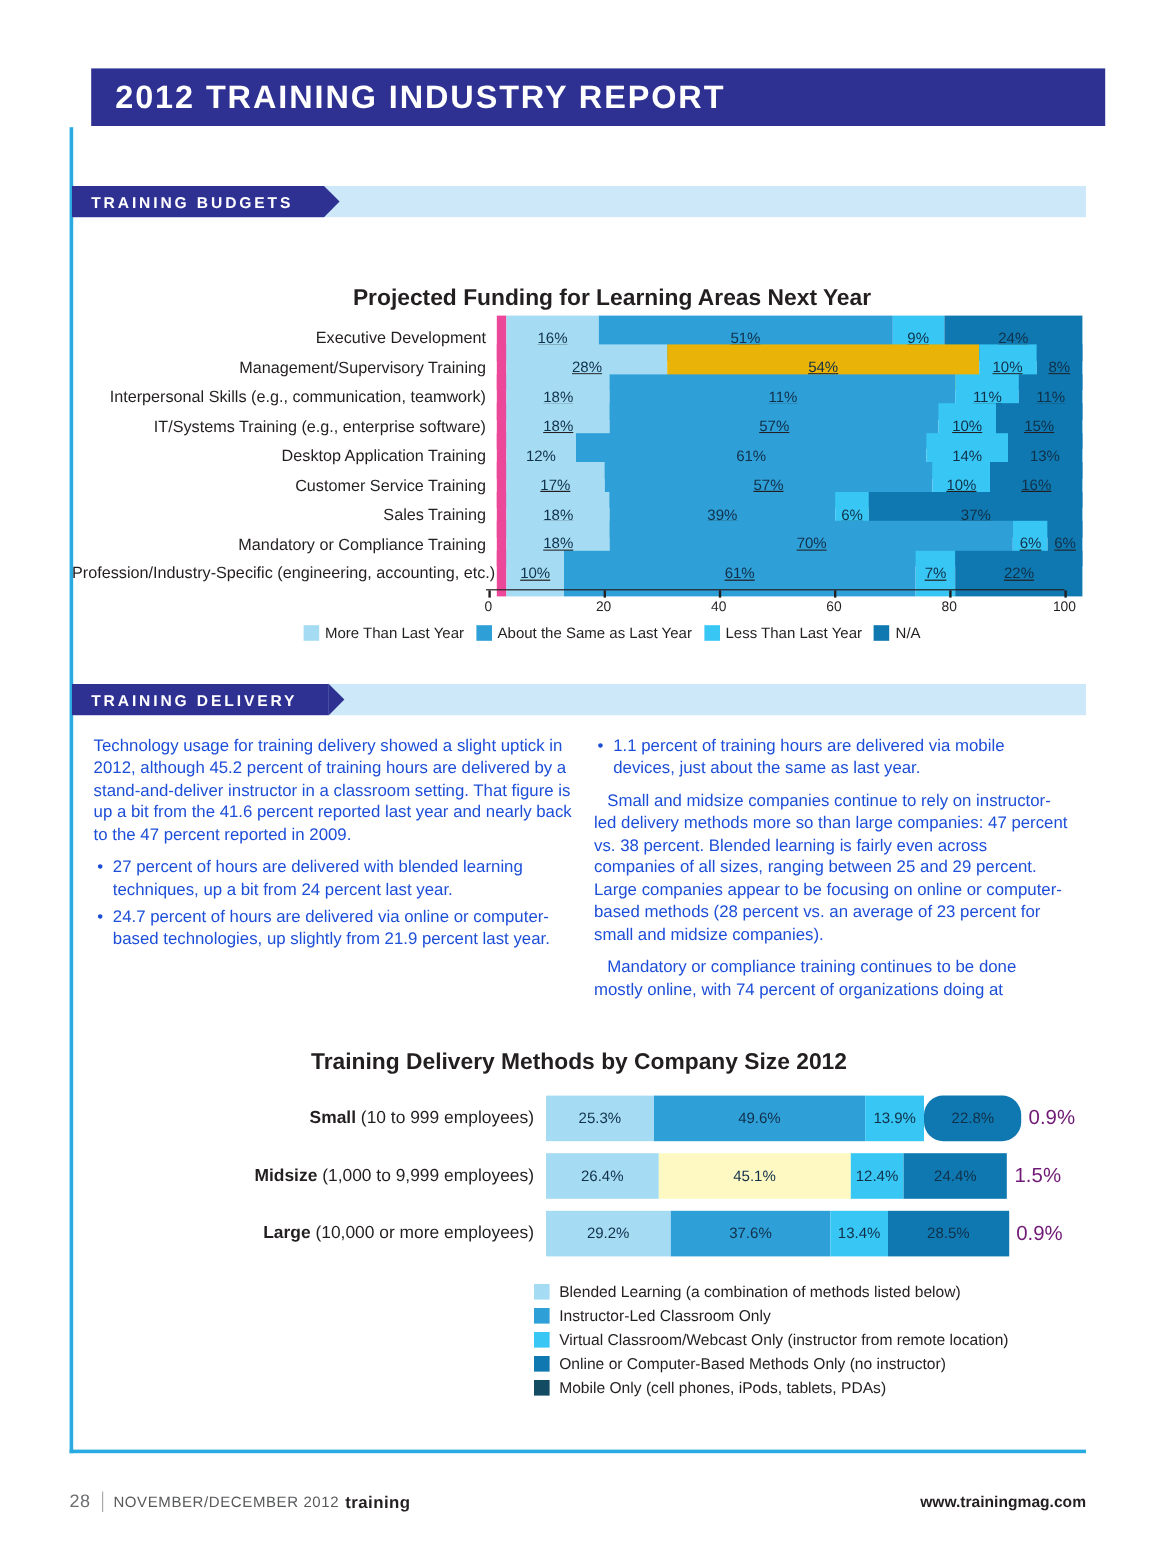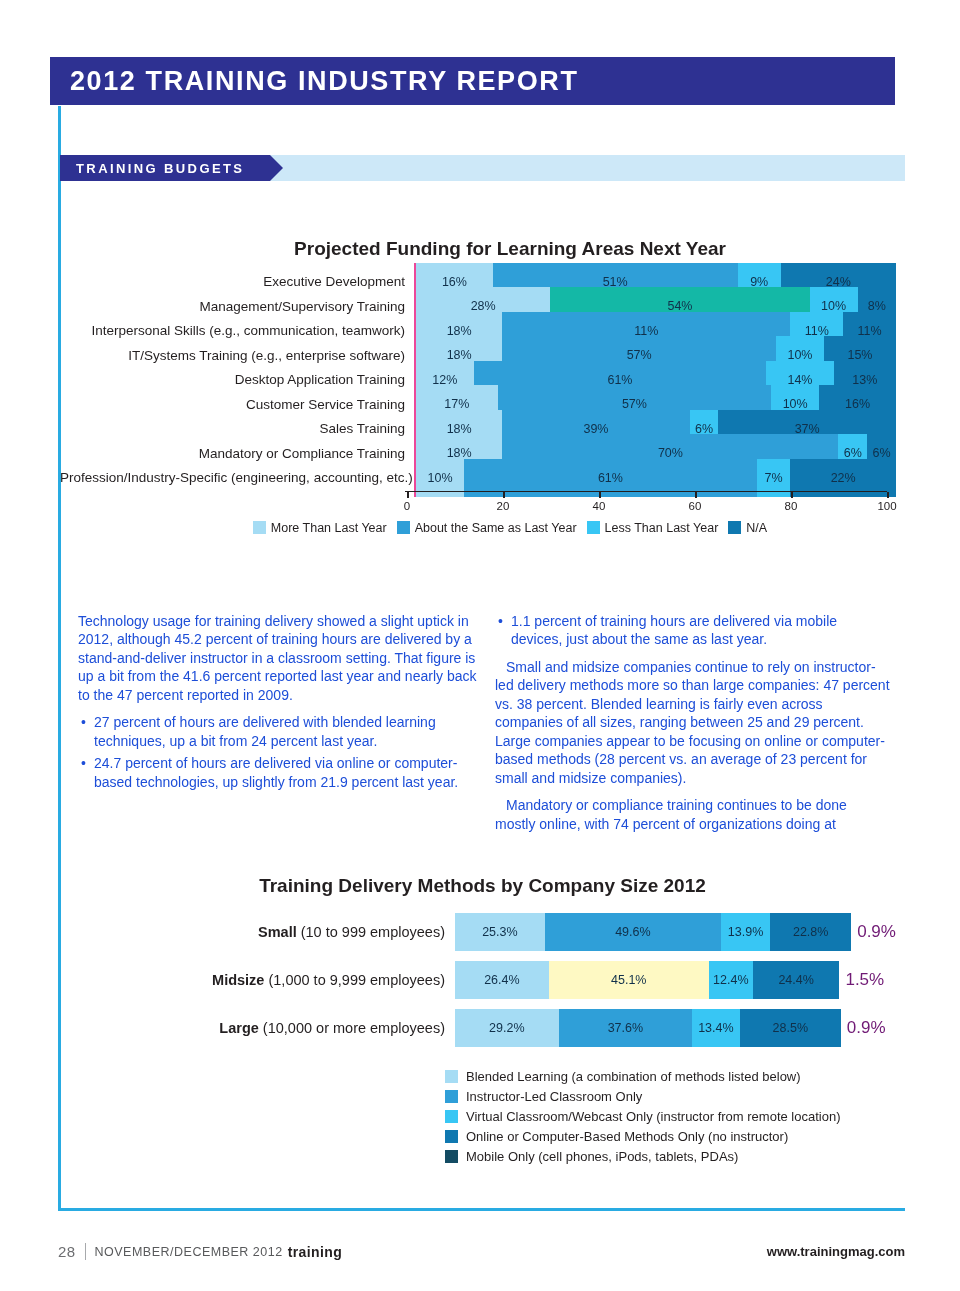--- a/index.html
+++ b/index.html
@@ -9,21 +9,21 @@
     color:#231f20;overflow:hidden;position:relative;
   }
   .page{position:absolute;inset:0;}
 
   
   .frame-v{position:absolute;left:58px;top:106px;width:3px;height:1105px;background:#29abe2;}
   .frame-h{position:absolute;left:58px;top:1208px;width:847px;height:3px;background:#29abe2;}
 
   
   .masthead{
-    position:absolute;left:50px;top:57px;width:845px;height:48px;
+    position:absolute;left:76px;top:57px;width:845px;height:48px;
     background:#2e3192;display:flex;align-items:center;
   }
   .masthead-title{
     color:#ffffff;font-size:27px;font-weight:bold;letter-spacing:1.6px;
     padding-left:20px;white-space:nowrap;
   }
 
   
   .band{position:absolute;height:26px;}
   .band-bg{position:absolute;left:0;top:0;height:26px;background:#cde8f8;}
@@ -48,21 +48,21 @@
   .chart1-title{
     text-align:center;font-size:19px;font-weight:bold;color:#231f20;
     margin-left:55px;margin-bottom:10px;
   }
   .c1-rows{position:relative;}
   .c1-row{display:flex;align-items:center;height:23px;margin-bottom:1.5px;}
   .c1-label{
     width:345px;text-align:right;padding-right:9px;font-size:13.5px;color:#231f20;
     white-space:nowrap;font-stretch:condensed;
   }
-  .c1-bar{position:relative;width:480px;height:38px;display:flex;border-left:2px solid #ec4899;}
+  .c1-bar{position:relative;width:480px;height:38px;display:flex;border-left:8px solid #ec4899;text-decoration:underline;}
   .seg{height:100%;display:flex;align-items:center;justify-content:center;
        font-size:12.5px;color:#10304a;white-space:nowrap;overflow:hidden;}
   .c1-axis{position:relative;margin-left:345px;width:482px;height:8px;
     border-top:1.5px solid #231f20;}
   .c1-axis .tick{position:absolute;top:0;width:1.5px;height:6px;background:#231f20;}
   .c1-ticklabels{position:relative;margin-left:345px;width:482px;height:16px;}
   .c1-ticklabels span{position:absolute;top:0;font-size:11.5px;color:#231f20;transform:translateX(-50%);}
   .c1-legend{display:flex;justify-content:center;align-items:center;margin-top:5px;margin-left:55px;}
   .lg-item{display:flex;align-items:center;margin:0 5px;font-size:12.5px;color:#231f20;white-space:nowrap;}
   .lg-sw{width:13px;height:13px;margin-right:5px;display:inline-block;}
@@ -127,21 +127,21 @@
             <div class="seg" style="width: 76.8px; background: rgb(165, 220, 244);">16%</div>
             <div class="seg" style="width: 244.8px; background: rgb(47, 159, 216);">51%</div>
             <div class="seg" style="width: 43.2px; background: rgb(56, 198, 244);">9%</div>
             <div class="seg" style="width: 115.2px; background: rgb(15, 120, 176);">24%</div>
           </div>
         </div>
         <div class="c1-row">
           <div class="c1-label">Management/Supervisory Training</div>
           <div class="c1-bar">
             <div class="seg" style="width: 134.4px; background: rgb(165, 220, 244);">28%</div>
-            <div class="seg" style="width: 259.2px; background: #14b8a6;">54%</div>
+            <div class="seg" style="width: 259.2px; background: #eab308;">54%</div>
             <div class="seg" style="width: 48px; background: rgb(56, 198, 244);">10%</div>
             <div class="seg" style="width: 38.4px; background: rgb(15, 120, 176);">8%</div>
           </div>
         </div>
         <div class="c1-row">
           <div class="c1-label">Interpersonal Skills (e.g., communication, teamwork)</div>
           <div class="c1-bar">
             <div class="seg" style="width: 86.4px; background: rgb(165, 220, 244);">18%</div>
             <div class="seg" style="width: 288px; background: rgb(47, 159, 216);">11%</div>
             <div class="seg" style="width: 52.8px; background: rgb(56, 198, 244);">11%</div>
@@ -232,20 +232,24 @@
           <span class="lg-sw" style="background: rgb(56, 198, 244);"></span>
           <span>Less Than Last Year</span>
         </div>
         <div class="lg-item">
           <span class="lg-sw" style="background: rgb(15, 120, 176);"></span>
           <span>N/A</span>
         </div>
       </div>
   </div>
 
+  <div class="band" id="band-delivery">
+    <div class="band-bg"></div>
+    <div class="band-tab">TRAINING DELIVERY</div>
+  </div>
 
   <div class="copy col-left">
     <p>Technology usage for training delivery showed a slight uptick in 2012, although 45.2 percent of training hours are delivered by a stand-and-deliver instructor in a classroom setting. That figure is up a bit from the 41.6 percent reported last year and nearly back to the 47 percent reported in 2009.</p>
     <ul id="left-bullets">
         <li>27 percent of hours are delivered with blended learning techniques, up a bit from 24 percent last year.</li>
         <li>24.7 percent of hours are delivered via online or computer-based technologies, up slightly from 21.9 percent last year.</li>
       </ul>
   </div>
 
   <div class="copy col-right">
@@ -258,21 +262,21 @@
 
   <div class="chart2">
     <div class="chart2-title">Training Delivery Methods by Company Size 2012</div>
     <div id="c2-rows">
         <div class="c2-row">
           <div class="c2-label"><b>Small</b> (10 to 999 employees)</div>
           <div class="c2-bar">
             <div class="c2-seg" style="width: 89.815px; background: rgb(165, 220, 244);">25.3%</div>
             <div class="c2-seg" style="width: 176.08px; background: rgb(47, 159, 216);">49.6%</div>
             <div class="c2-seg" style="width: 49.345px; background: rgb(56, 198, 244);">13.9%</div>
-            <div class="c2-seg" style="width: 80.94px; background: rgb(15, 120, 176);">22.8%</div>
+            <div class="c2-seg" style="width: 80.94px; background: rgb(15, 120, 176); border-radius: 16px;">22.8%</div>
           </div>
           <div class="c2-out">0.9%</div>
         </div>
         <div class="c2-row">
           <div class="c2-label"><b>Midsize</b> (1,000 to 9,999 employees)</div>
           <div class="c2-bar">
             <div class="c2-seg" style="width: 93.72px; background: rgb(165, 220, 244);">26.4%</div>
             <div class="c2-seg" style="width: 160.105px; background: #fef9c3;">45.1%</div>
             <div class="c2-seg" style="width: 44.02px; background: rgb(56, 198, 244);">12.4%</div>
             <div class="c2-seg" style="width: 86.62px; background: rgb(15, 120, 176);">24.4%</div>

